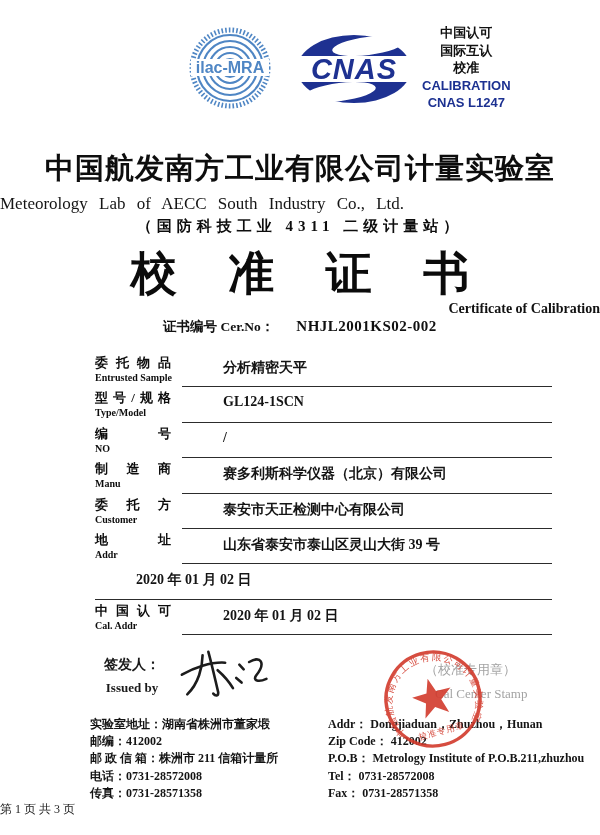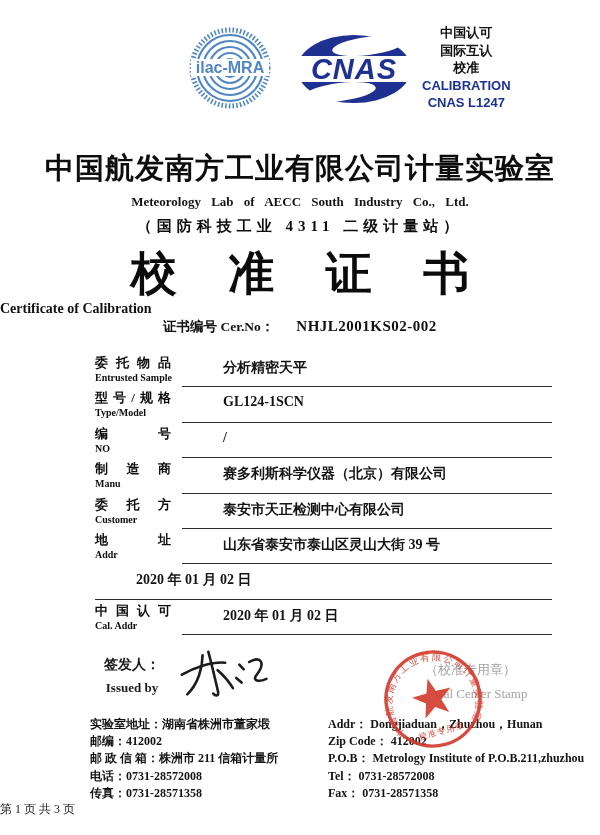--- a/index.html
+++ b/index.html
@@ -8,26 +8,26 @@
 
   
   .ilac-logo { position:absolute; left:189px; top:26px; width:82px; height:84px; }
   .cnas-logo { position:absolute; left:296px; top:34px; width:116px; height:70px; }
   .accred { position:absolute; left:422px; top:24px; font-family:"Liberation Sans","DejaVu Sans",sans-serif; font-weight:bold; font-size:13px; line-height:17.5px;text-align:center; }
   .accred .cn { color:#101010; }
   .accred .en { color:#1c3191; }
 
   
   .lab-name-cn { position:absolute; top:149px; width:100%; text-align:center; font-size:29px; font-weight:bold; letter-spacing:1px; color:#0d0d0d; }
-  .lab-name-en { position:absolute; top:194px; width:100%; text-align:center; font-size:13px; font-weight:bold; word-spacing:7px; color:#151515; }
+  .lab-name-en { position:absolute; top:194px; width:100%; font-size:17px; font-weight:normal; word-spacing:7px; color:#151515; }
   .lab-subtitle { position:absolute; top:217px; width:100%; text-align:center; font-size:15px; font-weight:bold; letter-spacing:5px; color:#0d0d0d; }
 
   
   .cert-title-cn { position:absolute; top:243px; width:100%; text-align:center; font-size:46px; font-weight:bold; letter-spacing:20px; text-indent:20px; color:#0b0b0b; }
-  .cert-title-en { position:absolute; top:301px; width:100%; text-align:left; font-size:14px; font-weight:bold; color:#111; }
+  .cert-title-en { position:absolute; top:301px; width:100%; text-align:right; font-size:14px; font-weight:bold; color:#111; }
   .cert-no-line { position:absolute; top:318px; width:100%; text-align:center; font-weight:bold; font-size:13.5px; color:#111; }
   .cert-no-line .num { font-size:15px; margin-left:22px; letter-spacing:.5px; }
 
   
   .form { position:absolute; left:95px; top:352px; width:457px; }
   .frow { display:flex; height:35.4px; }
   .flabel { width:87px; padding-top:4px; }
   .flabel .cn { display:block; width:76px; font-size:13px; font-weight:bold; text-align:justify; text-align-last:justify; color:#0d0d0d; line-height:14px; }
   .flabel .en { display:block; font-size:10px; font-weight:bold; color:#0d0d0d; margin-top:2px; white-space:nowrap; }
   .fvalue { flex:1; border-bottom:1.5px solid #2c2c2c; padding:7px 0 0 41px; font-size:14px; font-weight:600; color:#141414; white-space:nowrap; }

